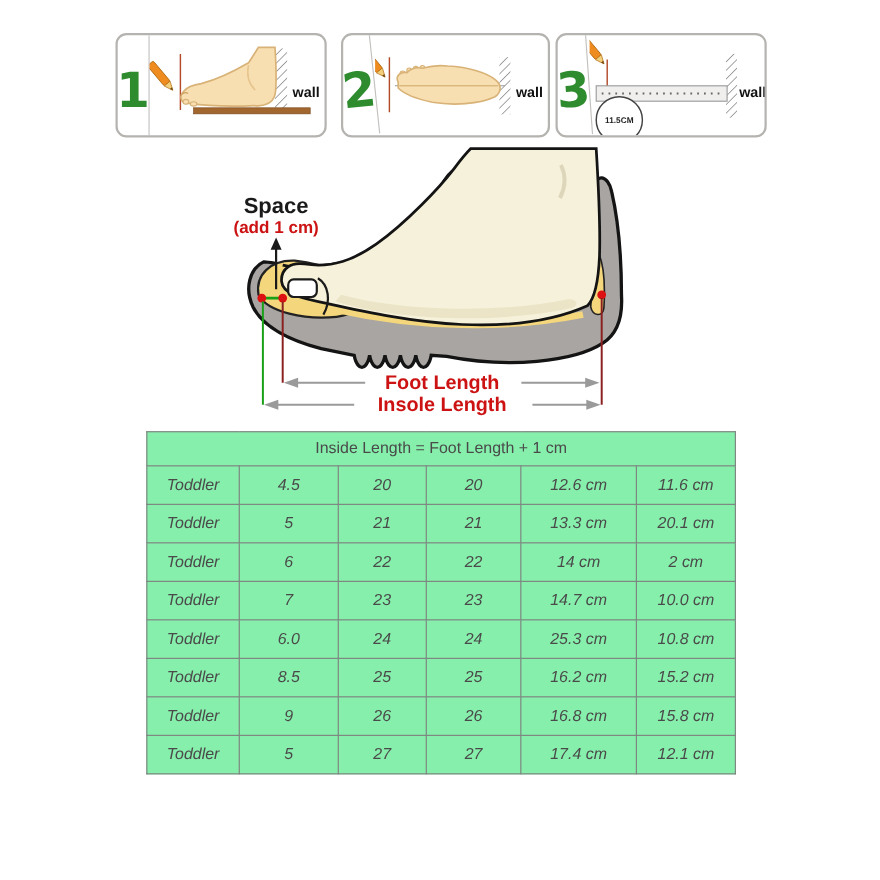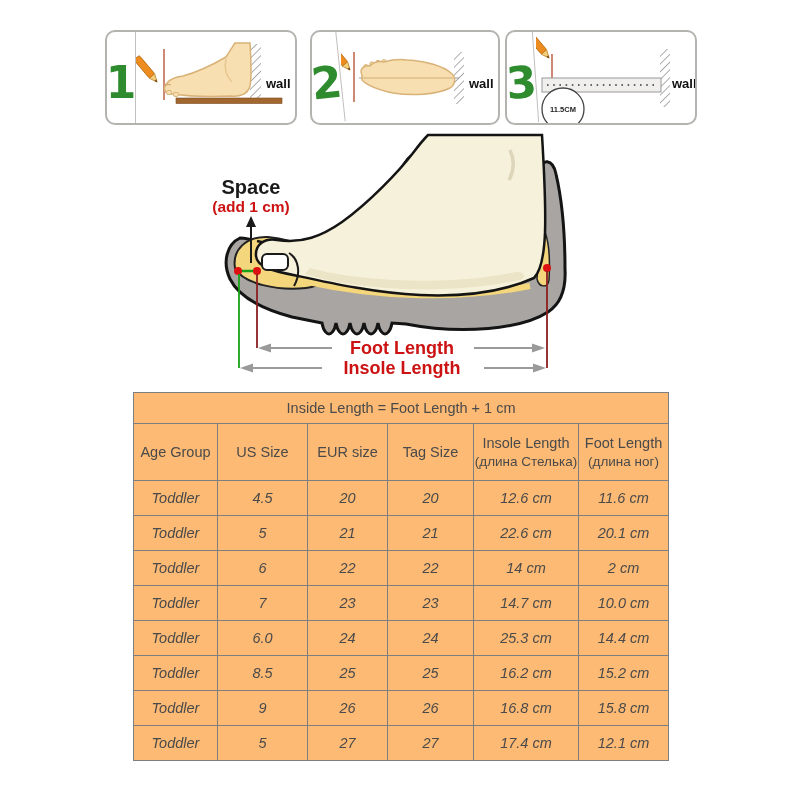--- a/index.html
+++ b/index.html
@@ -10,21 +10,21 @@
          border-radius:10px;box-sizing:border-box;overflow:hidden;}
   .panel .num{position:absolute;left:0;top:0;width:29px;height:100%;border-right:1px solid #c2c0bd;
               display:flex;align-items:center;justify-content:center;
               font-family:"DejaVu Sans",sans-serif;font-weight:bold;font-size:44px;color:#2e8b2e;
               padding-top:10px;box-sizing:border-box;}
   .panel svg{position:absolute;left:29px;top:0;}
   
   .diagram-svg{position:absolute;left:210px;top:128px;}
   
   .size-table{position:absolute;left:133px;top:392px;width:535px;border-collapse:collapse;
-              table-layout:fixed;color:#4a4a4a;background:#fdba74;}
+              table-layout:fixed;color:#4a4a4a;background:#86efac;}
   .size-table td,.size-table th{border:1px solid #7e7e7e;text-align:center;vertical-align:middle;
               font-weight:normal;padding:0;font-size:14.5px;line-height:1.3;}
   .size-table .title-row td{height:30px;}
   .size-table .header-row th{height:56px;}
   .size-table tbody tr{height:35px;font-style:italic;}
   .size-table .sub{font-size:13.5px;}
 </style>
 </head>
 <body>
 
@@ -161,58 +161,36 @@
         <col style="width:90px">
         <col style="width:80px">
       <col style="width:86px">
         <col style="width:105px">
         <col style="width:90px">
     </colgroup>
     <thead>
       <tr class="title-row">
         <td colspan="6">Inside Length = Foot Length + 1 cm</td>
       </tr>
-      <tr class="header-row">
-          <th>
-            <div>Age Group</div>
-          </th>
-          <th>
-            <div>US Size</div>
-          </th>
-          <th>
-            <div>EUR size</div>
-          </th>
-          <th>
-            <div>Tag Size</div>
-          </th>
-          <th>
-            <div>Insole Length</div>
-            <div class="sub">(длина Стелька)</div>
-          </th>
-          <th>
-            <div>Foot Length</div>
-            <div class="sub">(длина ног)</div>
-          </th>
-        </tr>
     </thead>
     <tbody>
         <tr>
           <td>Toddler</td>
           <td>4.5</td>
           <td>20</td>
           <td>20</td>
           <td>12.6 cm</td>
           <td>11.6 cm</td>
         </tr>
         <tr>
           <td>Toddler</td>
           <td>5</td>
           <td>21</td>
           <td>21</td>
-          <td>22.6 cm</td>
+          <td>13.3 cm</td>
           <td>20.1 cm</td>
         </tr>
         <tr>
           <td>Toddler</td>
           <td>6</td>
           <td>22</td>
           <td>22</td>
           <td>14 cm</td>
           <td>2 cm</td>
         </tr>
@@ -223,21 +201,21 @@
           <td>23</td>
           <td>14.7 cm</td>
           <td>10.0 cm</td>
         </tr>
         <tr>
           <td>Toddler</td>
           <td>6.0</td>
           <td>24</td>
           <td>24</td>
           <td>25.3 cm</td>
-          <td>14.4 cm</td>
+          <td>10.8 cm</td>
         </tr>
         <tr>
           <td>Toddler</td>
           <td>8.5</td>
           <td>25</td>
           <td>25</td>
           <td>16.2 cm</td>
           <td>15.2 cm</td>
         </tr>
         <tr>

